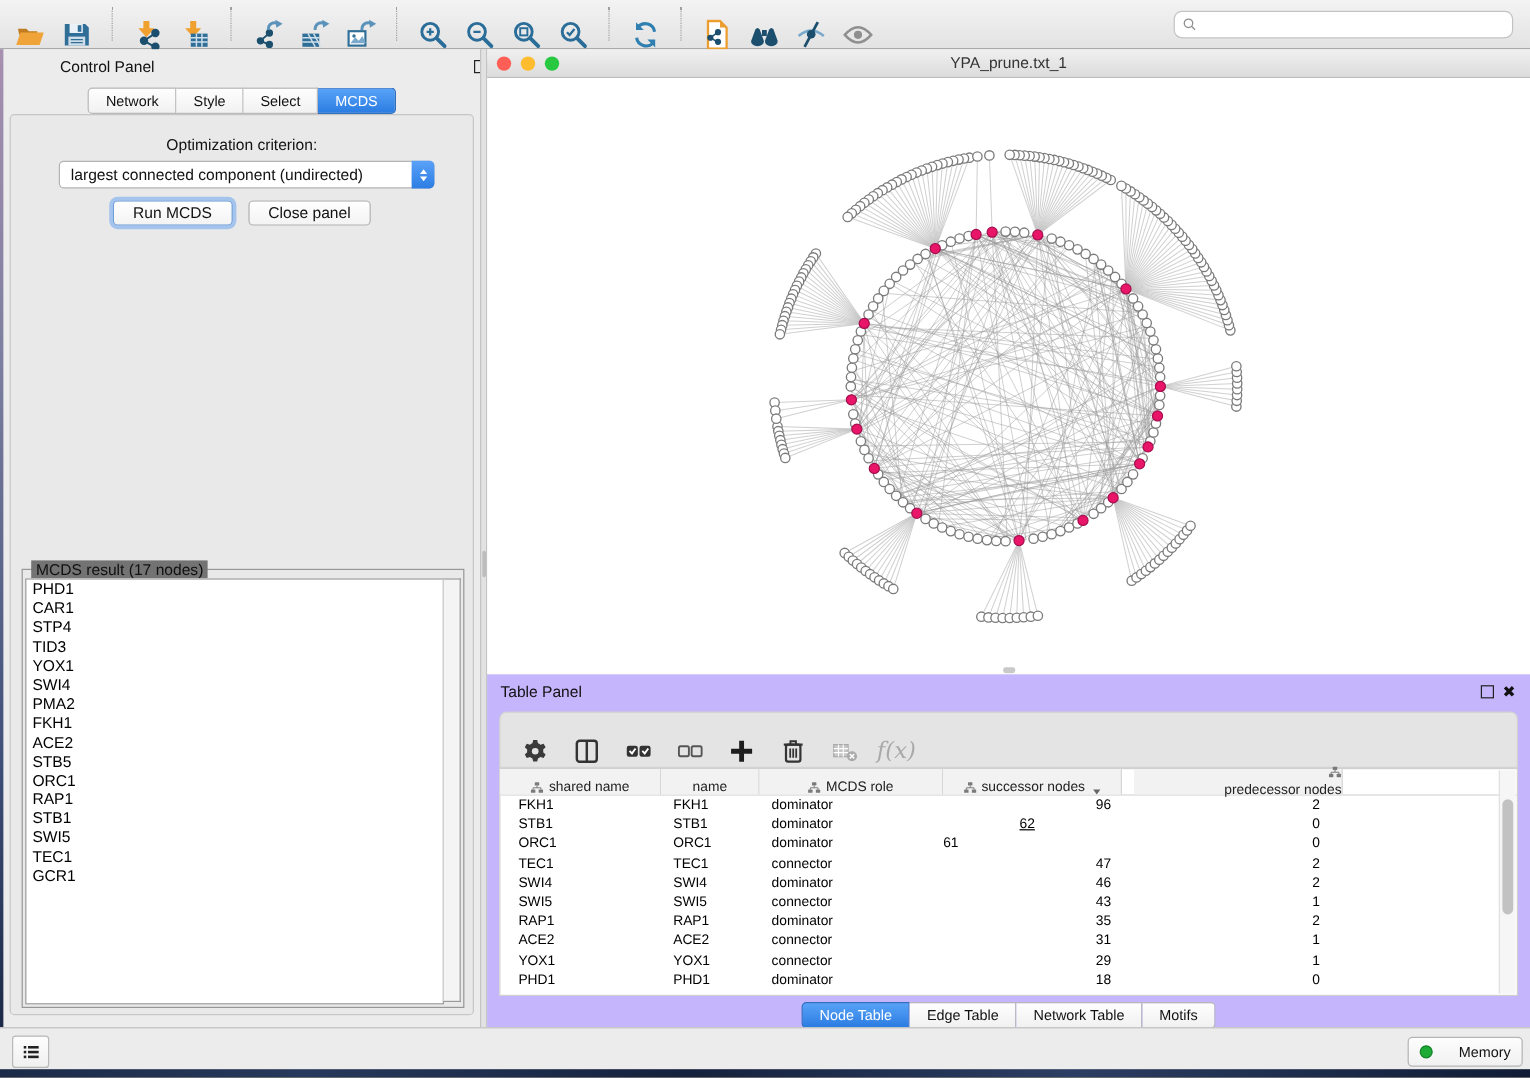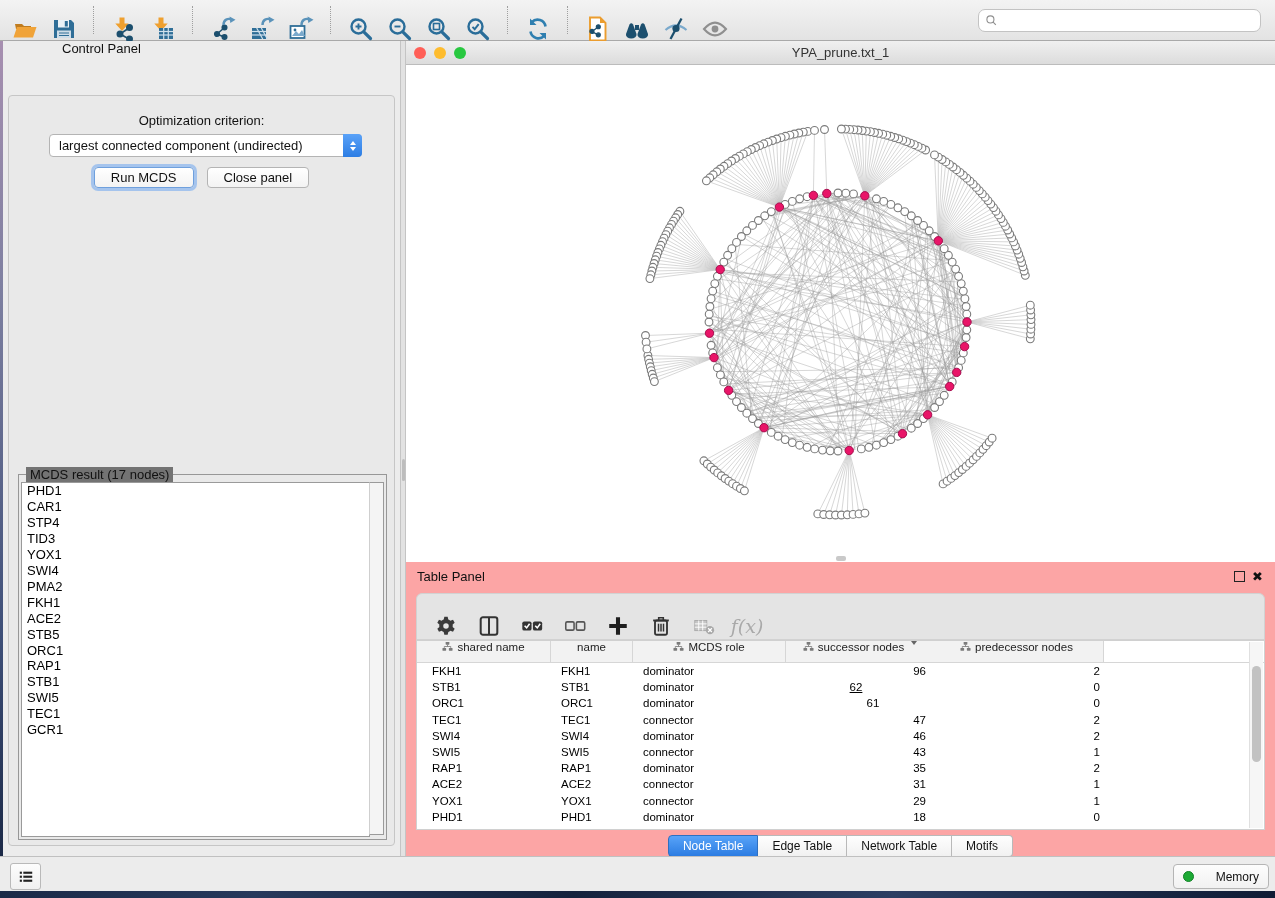--- a/index.html
+++ b/index.html
@@ -17,21 +17,21 @@
            border:1px solid #c3c3c3;border-radius:7px;display:flex;align-items:center;padding:0 6px;box-sizing:border-box;}
   .search-wrap svg{width:13px;height:13px;margin-right:5px;flex:none;}
   .search-wrap input{border:none;outline:none;flex:1;font-size:12px;background:transparent;}
   
   .left-strip{position:absolute;left:0;top:41px;width:3px;height:850px;
            background:linear-gradient(#a78fb0 0%,#7d7fa0 30%,#3e4f78 70%,#16233f 100%);}
   .wallpaper{position:absolute;left:0;top:891px;width:1275px;height:7px;
            background:linear-gradient(90deg,#1b2a48,#27395c 20%,#15223d 45%,#2c3e63 70%,#101c35);}
   
   .control-panel{position:absolute;left:3px;top:41px;width:397px;height:815px;background:#ececec;}
-  .cp-header{position:absolute;left:16px;top:0;width:100%;height:28px;display:flex;align-items:flex-start;padding-left:32px;}
+  .cp-header{position:absolute;left:4px;top:0;width:100%;height:28px;display:flex;align-items:center;padding-left:32px;}
   .panel-title{font-size:13px;color:#111;padding-left:11px;}
   .win-icons{margin-left:auto;display:flex;align-items:center;gap:7px;padding-right:12px;}
   .float-icon{width:9px;height:9px;border:1.5px solid #222;display:inline-block;}
   .close-icon{font-size:13px;font-weight:bold;color:#111;line-height:1;}
   .cp-tabs{position:absolute;left:0;top:32px;width:100%;display:flex;justify-content:center;}
   .seg-tab{height:20px;line-height:20px;padding:0 14px;font-size:12px;background:linear-gradient(#fefefe,#f1f1f1);
            border:1px solid #b9b9b9;border-left:none;color:#111;}
   .seg-tab:first-child{border-left:1px solid #b9b9b9;border-radius:4px 0 0 4px;}
   .seg-tab:last-child{border-radius:0 4px 4px 0;}
   .seg-tab.sel{background:linear-gradient(#58a3f8,#2b7ce2);color:#fff;border-color:#2e6fc0;}
@@ -64,31 +64,31 @@
   
   .net-titlebar{position:absolute;left:406px;top:41px;width:869px;height:24px;
            background:linear-gradient(#f0f0f0,#dcdcdc);border-bottom:1px solid #bcbcbc;
            display:flex;align-items:center;box-sizing:border-box;}
   .lights{display:flex;gap:8px;padding-left:8px;}
   .light{width:12px;height:12px;border-radius:50%;}
   .net-title{position:absolute;left:0;width:100%;text-align:center;font-size:13px;color:#333;}
   .net-canvas{position:absolute;left:406px;top:65px;width:869px;height:497px;background:#fff;}
   .hthumb{position:absolute;left:430px;bottom:1px;width:10px;height:5px;background:#c9c9c9;border-radius:2px;}
   
-  .table-panel{position:absolute;left:406px;top:562px;width:869px;height:294px;background:#fca5a5;}
+  .table-panel{position:absolute;left:406px;top:562px;width:869px;height:294px;background:#c4b5fd;}
   .tp-header{position:absolute;left:0;top:0;width:100%;height:28px;display:flex;align-items:center;}
   .tp-toolbar{position:absolute;left:10px;top:31px;width:849px;height:47px;background:#e4e4e4;
            border:1px solid #d2d2d2;border-radius:6px 6px 0 0;display:flex;align-items:center;gap:17px;padding-left:16px;box-sizing:border-box;}
   .tp-toolbar .tb-btn{width:26px;height:26px;}
   .tp-toolbar .tb-btn svg{width:24px;height:24px;}
   .fx{font-family:"DejaVu Serif","Liberation Serif",serif;font-style:italic;font-size:19px;color:#a9a9a9;}
   .tp-table{position:absolute;left:10px;top:78px;width:849px;height:190px;background:#fff;border:1px solid #d0d0d0;box-sizing:border-box;}
   .tp-head{position:absolute;left:0;top:0;height:21px;width:100%;border-bottom:1px solid #d6d6d6;}
   .th-cell{position:absolute;top:0;height:21px;background:#f2f2f2;border-right:1px solid #d6d6d6;
-           display:flex;align-items:flex-start;justify-content:center;gap:4px;font-size:11.5px;color:#222;box-sizing:border-box;}
+           display:flex;align-items:flex-end;justify-content:center;gap:4px;font-size:11.5px;color:#222;box-sizing:border-box;}
   .th-cell svg{width:11px;height:11px;flex:none;}
   .th-chev{width:0;height:0;border-left:3.5px solid transparent;border-right:3.5px solid transparent;border-top:4px solid #666;margin-left:3px;}
   .tp-rows{position:absolute;left:0;top:22px;width:100%;}
   .t-row{position:relative;height:16.2px;font-size:11.5px;color:#000;}
   .t-cell{position:absolute;top:0;height:16.2px;line-height:16.2px;white-space:nowrap;}
   .tp-vscroll{position:absolute;right:1px;top:1px;width:13px;height:186px;background:#f6f6f6;border-left:1px solid #e0e0e0;}
   .tp-vscroll .thumb{position:absolute;left:2px;top:24px;width:9px;height:96px;background:#c2c2c2;border-radius:5px;}
   .tp-tabs{position:absolute;left:0;top:273px;width:100%;display:flex;justify-content:center;}
   
   .status-bar{position:absolute;left:0;top:856px;width:1275px;height:35px;background:#ececec;border-top:1px solid #c0c0c0;}
@@ -275,20 +275,26 @@
   <div class="left-strip"></div>
 
   <div class="control-panel">
     <div class="cp-header">
       <span class="panel-title">Control Panel</span>
       <span class="win-icons">
         <span class="float-icon"></span>
         <span class="close-icon">✖</span>
       </span>
     </div>
+    <div class="cp-tabs" id="cp-tabs">
+        <span class="seg-tab">Network</span>
+        <span class="seg-tab">Style</span>
+        <span class="seg-tab">Select</span>
+        <span class="seg-tab sel">MCDS</span>
+      </div>
     <div class="cp-body">
       <div class="opt-label">Optimization criterion:</div>
       <div class="dropdown">
         <span class="val">largest connected component (undirected)</span>
         <span class="stepper">
             <i class="up"></i>
             <i class="dn"></i>
           </span>
       </div>
       <div class="btn-row">
@@ -1136,21 +1142,21 @@
               <g fill="#7a7a7a">
                 <rect x="8" y="2" width="8" height="6" rx="1"></rect>
                 <rect x="1" y="15" width="8" height="6" rx="1"></rect>
                 <rect x="15" y="15" width="8" height="6" rx="1"></rect>
               </g>
               <path d="M12 8v4M5 15v-3h14v3" stroke="#7a7a7a" stroke-width="1.8" fill="none"></path>
             </svg>
             <span>successor nodes</span>
             <span class="th-chev"></span>
           </div>
-          <div class="th-cell" style="left: 513px; width: 174px;">
+          <div class="th-cell" style="left: 528px; width: 174px; flex-direction: column;">
             <svg viewBox="0 0 24 24">
               <g fill="#7a7a7a">
                 <rect x="8" y="2" width="8" height="6" rx="1"></rect>
                 <rect x="1" y="15" width="8" height="6" rx="1"></rect>
                 <rect x="15" y="15" width="8" height="6" rx="1"></rect>
               </g>
               <path d="M12 8v4M5 15v-3h14v3" stroke="#7a7a7a" stroke-width="1.8" fill="none"></path>
             </svg>
             <span>predecessor nodes</span>
           </div>
@@ -1167,21 +1173,21 @@
             <div class="t-cell" style="left: 15px;">STB1</div>
             <div class="t-cell" style="left: 144px;">STB1</div>
             <div class="t-cell" style="left: 226px;">dominator</div>
             <div class="t-cell" style="width: 140px; left: 369px; text-align: center; text-decoration: underline;">62</div>
             <div class="t-cell" style="width: 165px; left: 518px; text-align: right;">0</div>
           </div>
           <div class="t-row">
             <div class="t-cell" style="left: 15px;">ORC1</div>
             <div class="t-cell" style="left: 144px;">ORC1</div>
             <div class="t-cell" style="left: 226px;">dominator</div>
-            <div class="t-cell" style="width: 140px; left: 386px; text-align: center;">61</div>
+            <div class="t-cell" style="width: 140px; left: 369px; text-align: left;">61</div>
             <div class="t-cell" style="width: 165px; left: 518px; text-align: right;">0</div>
           </div>
           <div class="t-row">
             <div class="t-cell" style="left: 15px;">TEC1</div>
             <div class="t-cell" style="left: 144px;">TEC1</div>
             <div class="t-cell" style="left: 226px;">connector</div>
             <div class="t-cell" style="width: 140px; left: 369px; text-align: right;">47</div>
             <div class="t-cell" style="width: 165px; left: 518px; text-align: right;">2</div>
           </div>
           <div class="t-row">

